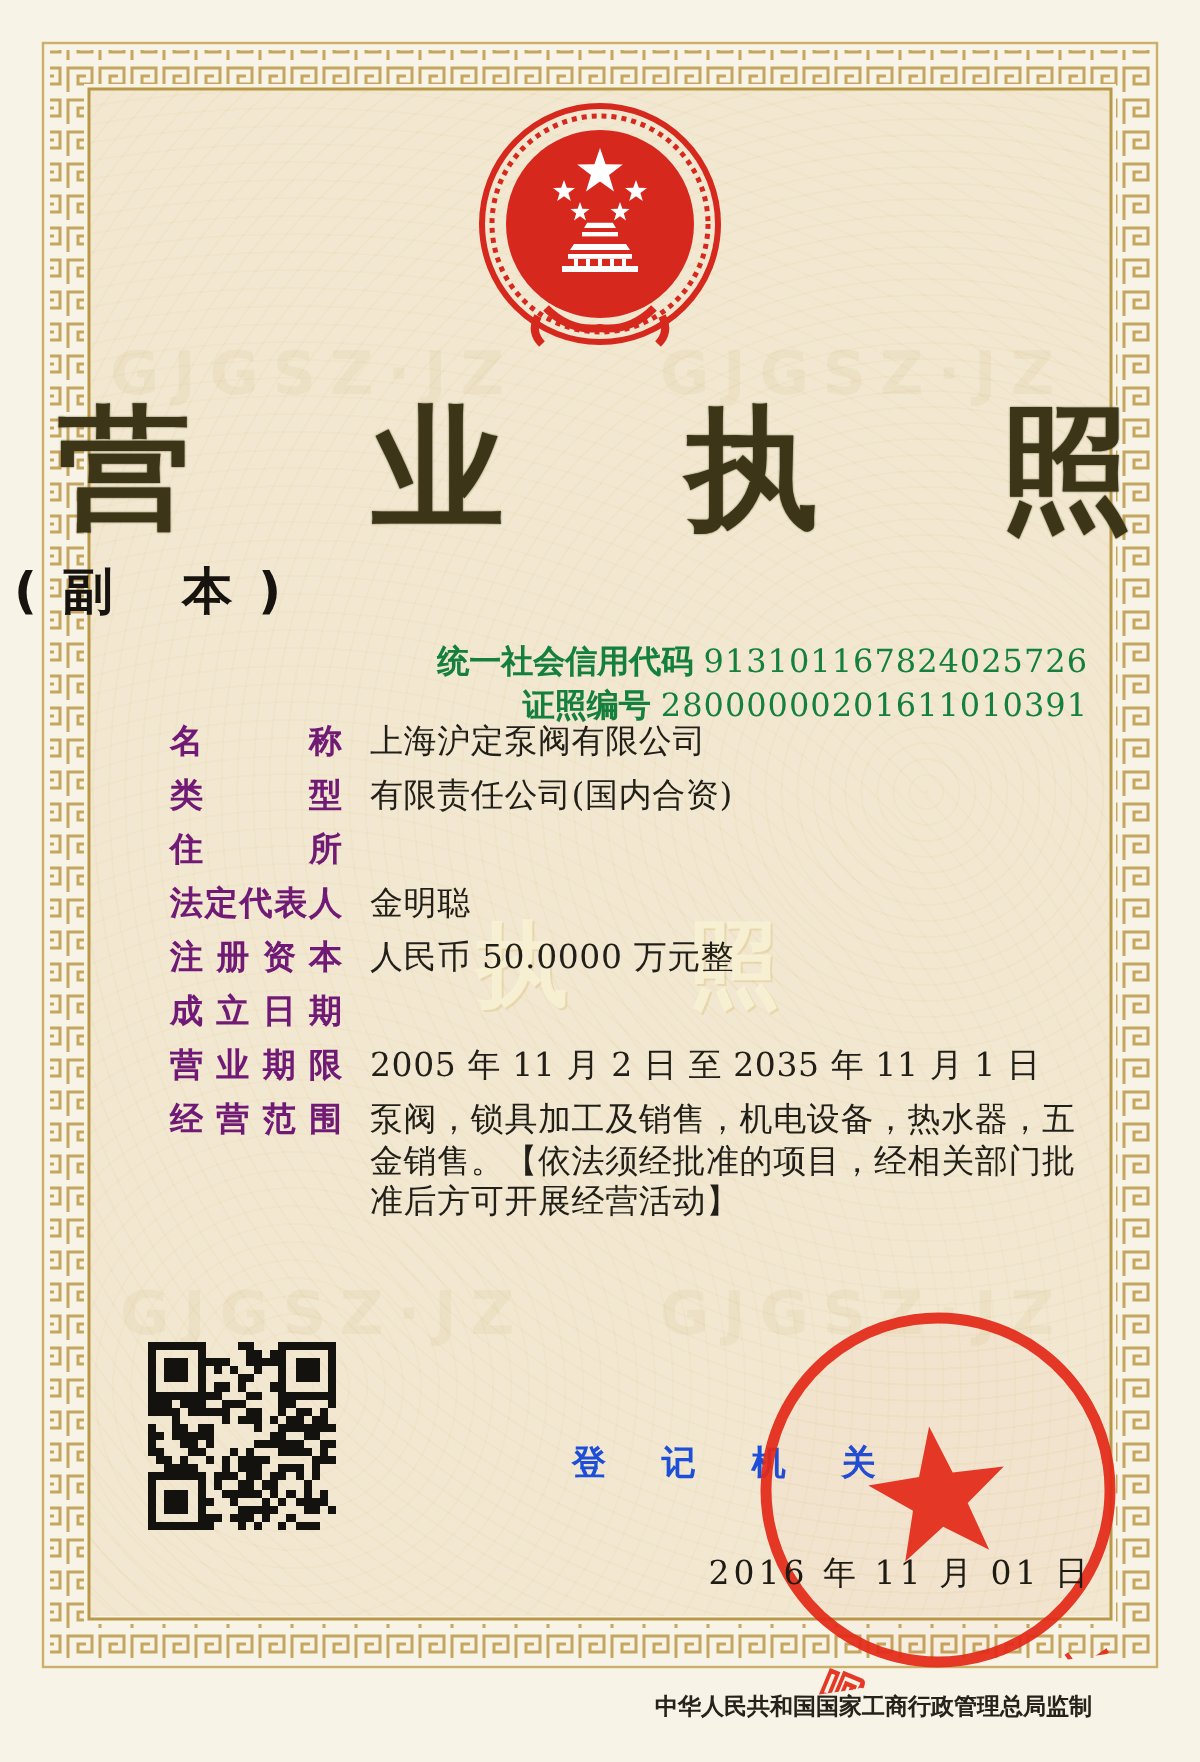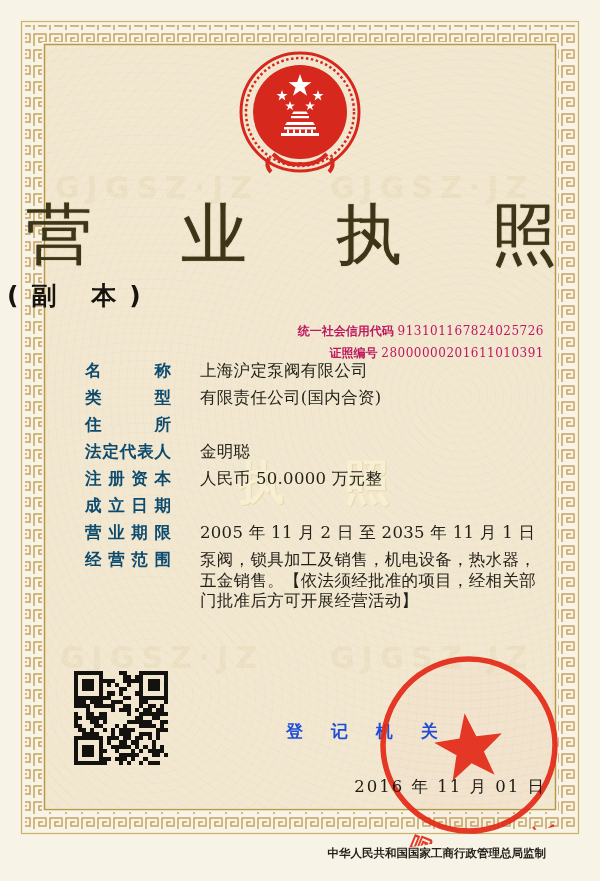--- a/index.html
+++ b/index.html
@@ -18,36 +18,36 @@
       #f2e8d2;
   }
   .frame-svg{position:absolute;left:0;top:0;}
   
   .bg-wm{
     position:absolute;font-weight:bold;font-size:30px;letter-spacing:7px;
     color:rgba(209,188,138,.17);white-space:nowrap;user-select:none;
   }
   .emblem{position:absolute;left:233px;top:50px;}
   .title{
-    position:absolute;left:0;top:190px;width:600px;text-align:center;
-    font-size:66px;font-weight:normal;color:#3c3517;
+    position:absolute;left:0;top:190px;width:600px;text-align:right;
+    font-size:66px;font-weight:bold;color:#3c3517;
     letter-spacing:34px;padding-left:17px;box-sizing:border-box;
     text-shadow:0 0 1px #5c522a;
   }
   .subtitle{
     position:absolute;left:0;top:279px;width:524px;text-align:left;
     font-size:25px;font-weight:600;color:#17140f;letter-spacing:13px;padding-left:7px;box-sizing:border-box;
   }
-  .codes{position:absolute;right:56px;top:320px;text-align:right;line-height:22px;font-size:12px;color:#be185d;}
+  .codes{position:absolute;right:56px;top:320px;text-align:right;line-height:22px;font-size:16px;color:#15803d;}
   .codes .lab{font-weight:bold;}
   .codes .num{font-family:"DejaVu Serif","Liberation Serif",serif;letter-spacing:.5px;}
   .fields{position:absolute;left:85px;top:361px;width:462px;}
   .frow{display:flex;margin-bottom:6.5px;font-size:16.5px;line-height:20.5px;}
   .flabel{
-    flex:none;width:86px;margin-right:29px;font-weight:bold;color:#0c4a6e;
+    flex:none;width:86px;margin-right:14px;font-weight:bold;color:#701a75;
     text-align:justify;text-align-last:justify;
   }
   .fvalue{
     font-family:"DejaVu Serif","Liberation Serif",serif;color:#221f18;letter-spacing:.3px;
   }
   .center-wm{
     position:absolute;left:238px;top:452px;font-size:46px;font-weight:bold;letter-spacing:22px;
     color:rgba(248,240,212,.95);text-shadow:1px 1px 0 rgba(212,182,104,.33);white-space:nowrap;
   }
   .qr{

